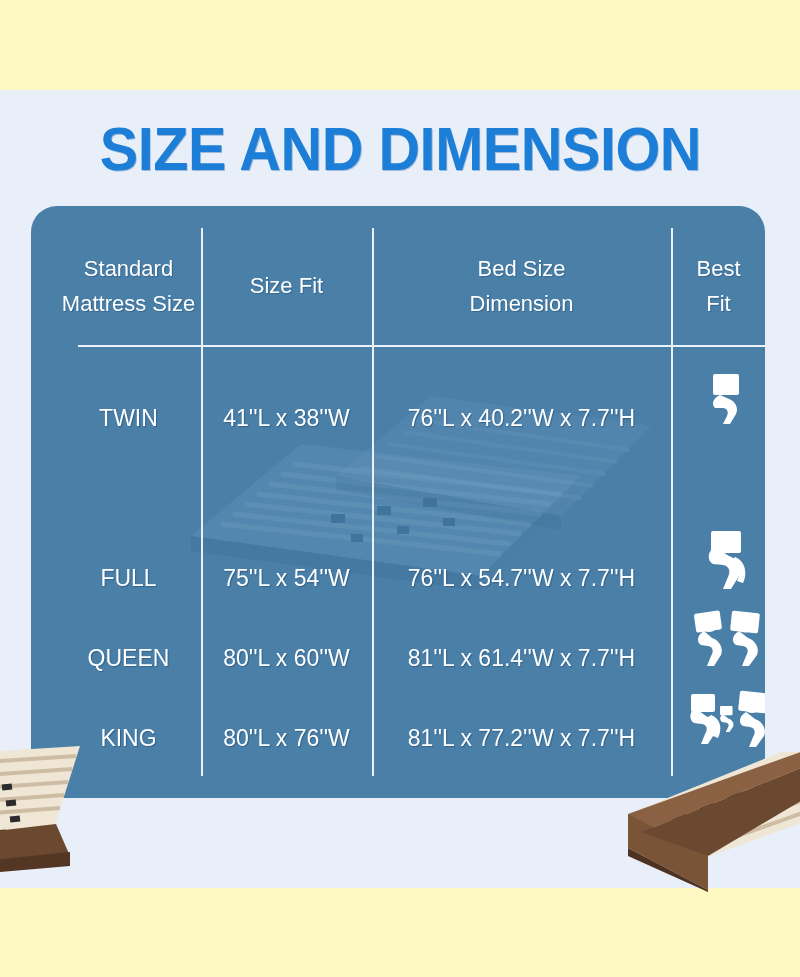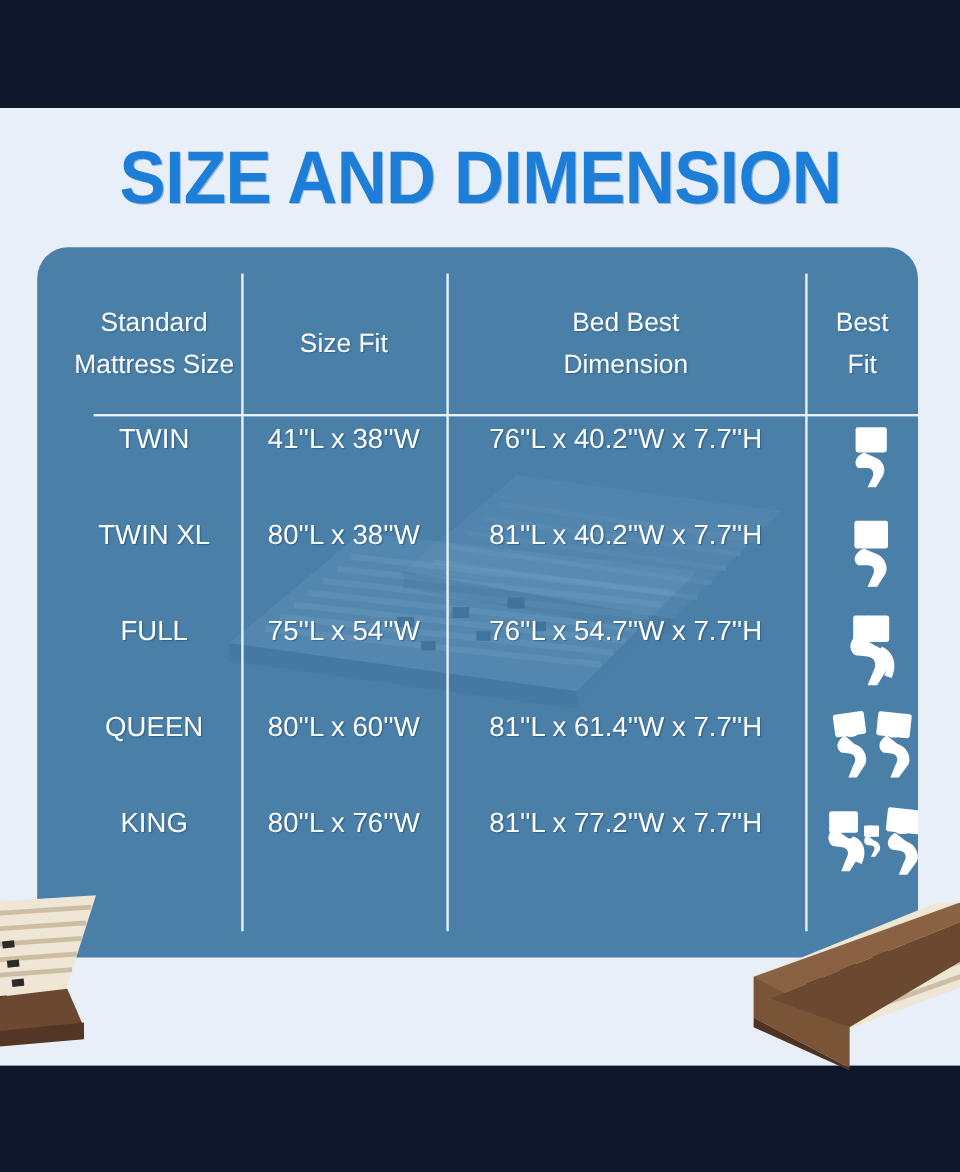--- a/index.html
+++ b/index.html
@@ -1,19 +1,19 @@
 <!DOCTYPE html>
 <html><head>
 <meta charset="utf-8">
 <style>
   * { margin:0; padding:0; box-sizing:border-box; }
   html,body { width:800px; height:977px; background:#ffffff; }
   body { font-family:"Liberation Sans", sans-serif; overflow:hidden; position:relative; }
 
-  #page { position:absolute; inset:0; background:#0f172a; }
+  #page { position:absolute; inset:0; background:#fef9c3; }
 
   
   .bg-band {
     position:absolute; left:0; top:90px; width:800px; height:798px;
     background:#e9eff9;
   }
 
   
   .title-wrap {
     position:absolute; left:0; top:108px; width:800px; height:80px;
@@ -70,21 +70,21 @@
     padding:0 2px;
   }
   .hc1 { width:145px; }
   .hc2 { width:171px; }
   .hc3 { width:299px; }
   .hc4 { width:95px; }
   .hcell span { display:block; white-space:nowrap; }
 
   .drow {
     position:absolute; left:0; width:734px; height:80px;
-    display:flex; align-items:flex-start;
+    display:flex; align-items:flex-end;
   }
   .r0 { top:146px; } .r1 { top:226px; } .r2 { top:306px; }
   .r3 { top:386px; } .r4 { top:466px; }
 
   .cell {
     color:#ffffff; font-size:23px; text-align:center; white-space:nowrap;
     font-family:"Liberation Sans", sans-serif;
     text-shadow:1px 1px 1px rgba(25,70,110,.5);
     position:relative; z-index:3;
   }
@@ -158,21 +158,21 @@
 
       <div class="hrow">
         <div class="hcell hc1">
           <span>Standard</span>
           <span>Mattress Size</span>
         </div>
         <div class="hcell hc2">
           <span>Size Fit</span>
         </div>
         <div class="hcell hc3">
-          <span>Bed Best</span>
+          <span>Bed Size</span>
           <span>Dimension</span>
         </div>
         <div class="hcell hc4">
           <span>Best</span>
           <span>Fit</span>
         </div>
       </div>
 
       <div class="drow r0">
         <div class="cell c1">TWIN</div>
@@ -182,34 +182,20 @@
           <svg class="fit-icon" viewBox="0 0 84 62">
             <g fill="#ffffff" transform="translate(22,4)">
               <rect x="2" y="0" width="26" height="21" rx="2"></rect>
               <circle cx="14" cy="11" r="8" fill="none" stroke="#ffffff" stroke-width="2.2"></circle>
               <path d="M9 21 C2 24 0 30 4 34 L12 34 C16 34 18 38 16 42 L12 50 L19 50 L25 40 C28 34 24 27 18 25 Z"></path>
             </g>
           </svg>
         </div>
       </div>
 
-      <div class="drow r1">
-        <div class="cell c1">TWIN XL</div>
-        <div class="cell c2">80''L x 38''W</div>
-        <div class="cell c3">81''L x 40.2''W x 7.7''H</div>
-        <div class="cell c4">
-          <svg class="fit-icon" viewBox="0 0 84 62">
-            <g fill="#ffffff" transform="translate(21,2)">
-              <rect x="2" y="0" width="28" height="23" rx="2"></rect>
-              <circle cx="15" cy="12" r="9" fill="none" stroke="#ffffff" stroke-width="2.4"></circle>
-              <path d="M10 23 C2 26 0 33 5 37 L13 37 C18 37 20 41 17 46 L13 55 L21 55 L28 44 C31 37 26 29 19 27 Z"></path>
-            </g>
-          </svg>
-        </div>
-      </div>
 
       <div class="drow r2">
         <div class="cell c1">FULL</div>
         <div class="cell c2">75''L x 54''W</div>
         <div class="cell c3">76''L x 54.7''W x 7.7''H</div>
         <div class="cell c4">
           <svg class="fit-icon" viewBox="0 0 84 62">
             <g fill="#ffffff" transform="translate(18,1)">
               <rect x="4" y="0" width="30" height="22" rx="2"></rect>
               <circle cx="17" cy="11" r="9.5" fill="none" stroke="#ffffff" stroke-width="2.6"></circle>

